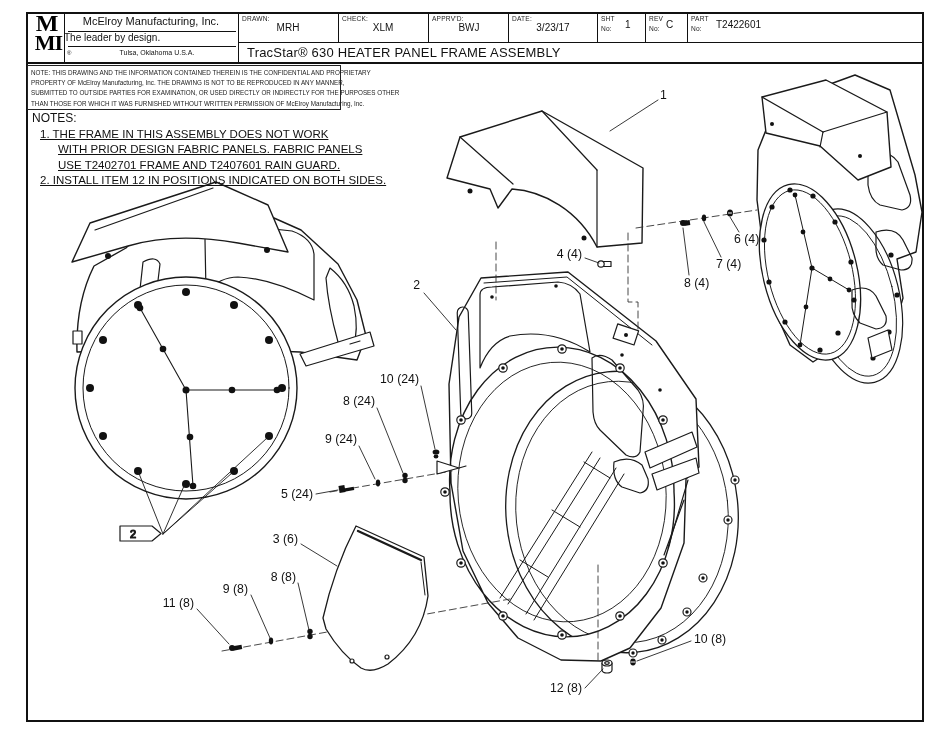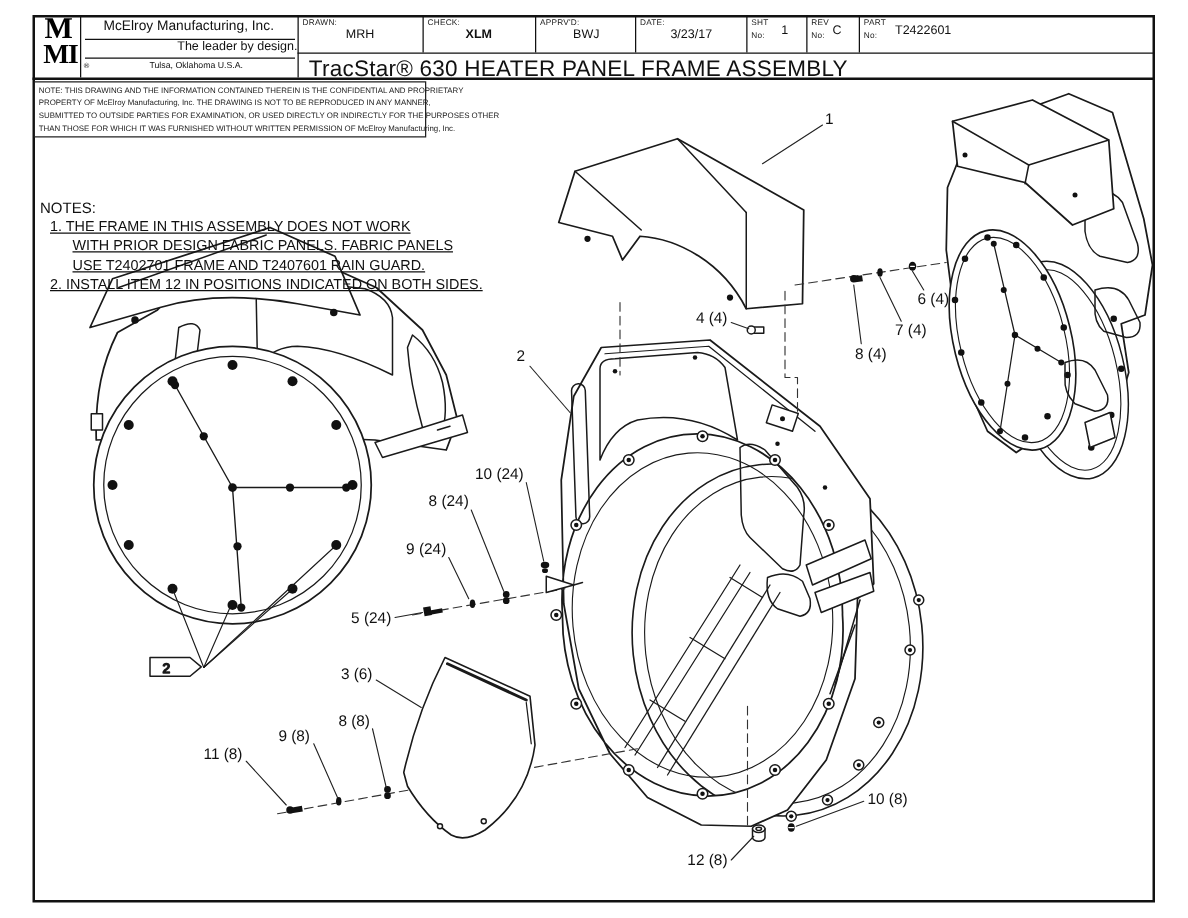--- a/index.html
+++ b/index.html
@@ -4,29 +4,29 @@
 <style>
   html,body{margin:0;padding:0;background:#fff;}
   body{width:950px;height:734px;position:relative;font-family:"Liberation Sans",sans-serif;color:#111;}
   .sheet{position:absolute;inset:0;background:#fff;}
   .border{position:absolute;left:26px;top:12px;width:898px;height:710px;border:2.5px solid #111;box-sizing:border-box;}
   .tline{position:absolute;background:#111;}
   .lbl{position:absolute;font-size:6.6px;letter-spacing:.2px;color:#222;}
   .val{position:absolute;font-size:10px;color:#111;}
   .ctr{text-align:center;}
   .company-name{position:absolute;left:64px;top:15px;width:174px;text-align:center;font-size:11px;}
-  .tagline{position:absolute;left:64px;top:32px;width:174px;text-align:right;font-size:10px;}
+  .tagline{position:absolute;left:64px;top:32px;width:174px;text-align:left;font-size:10px;}
   .location{position:absolute;left:76px;top:49px;width:162px;text-align:center;font-size:7px;}
   .regmark{position:absolute;left:67px;top:50px;font-size:6px;}
-  .dwg-title{position:absolute;left:247px;top:45px;font-size:18px;letter-spacing:.2px;}
+  .dwg-title{position:absolute;left:247px;top:45px;font-size:13px;letter-spacing:.2px;}
   .logo{position:absolute;left:30px;top:14px;width:32px;height:46px;font-family:"Liberation Serif",serif;font-weight:bold;color:#000;line-height:.82;font-size:24px;letter-spacing:-2px;text-align:center;}
   .logo .l2{font-size:22px;letter-spacing:-1px;text-align:right;}
   .conf-box{position:absolute;left:27px;top:65px;width:314px;height:45px;border:1px solid #222;box-sizing:border-box;padding:2px 3px;}
   .conf-line{font-size:6.3px;line-height:1.62;white-space:nowrap;color:#222;}
-  .notes{position:absolute;left:32px;top:111px;margin-top:48px;}
+  .notes{position:absolute;left:32px;top:111px;}
   .notes-h{font-size:12px;}
   .note-line{font-size:11.5px;margin-top:3.2px;margin-left:8px;white-space:nowrap;text-decoration:underline;}
   .note-line.ind{margin-left:26px;}
   svg text{font-family:"Liberation Sans",sans-serif;fill:#111;}
 </style>
 </head>
 <body>
 
 <div class="sheet">
 
@@ -360,21 +360,21 @@
   </div>
 
   <div class="company-name">McElroy Manufacturing, Inc.</div>
   <div class="tagline">The leader by design.</div>
   <div class="regmark">®</div>
   <div class="location">Tulsa, Oklahoma U.S.A.</div>
 
   <div class="lbl" style="left:242px;top:15px;">DRAWN:</div>
   <div class="val ctr" style="left:248px;top:22px;width:80px;">MRH</div>
   <div class="lbl" style="left:342px;top:15px;">CHECK:</div>
-  <div class="val ctr" style="left:348px;top:22px;width:70px;font-weight:bold;">XLM</div>
+  <div class="val ctr" style="left:348px;top:22px;width:70px;">XLM</div>
   <div class="lbl" style="left:432px;top:15px;">APPRV'D:</div>
   <div class="val ctr" style="left:438px;top:22px;width:62px;">BWJ</div>
   <div class="lbl" style="left:512px;top:15px;">DATE:</div>
   <div class="val ctr" style="left:516px;top:22px;width:74px;">3/23/17</div>
   <div class="lbl" style="left:601px;top:15px;">SHT</div>
   <div class="lbl" style="left:601px;top:25px;">No:</div>
   <div class="val" style="left:625px;top:19px;">1</div>
   <div class="lbl" style="left:649px;top:15px;">REV</div>
   <div class="lbl" style="left:649px;top:25px;">No:</div>
   <div class="val" style="left:666px;top:19px;">C</div>

